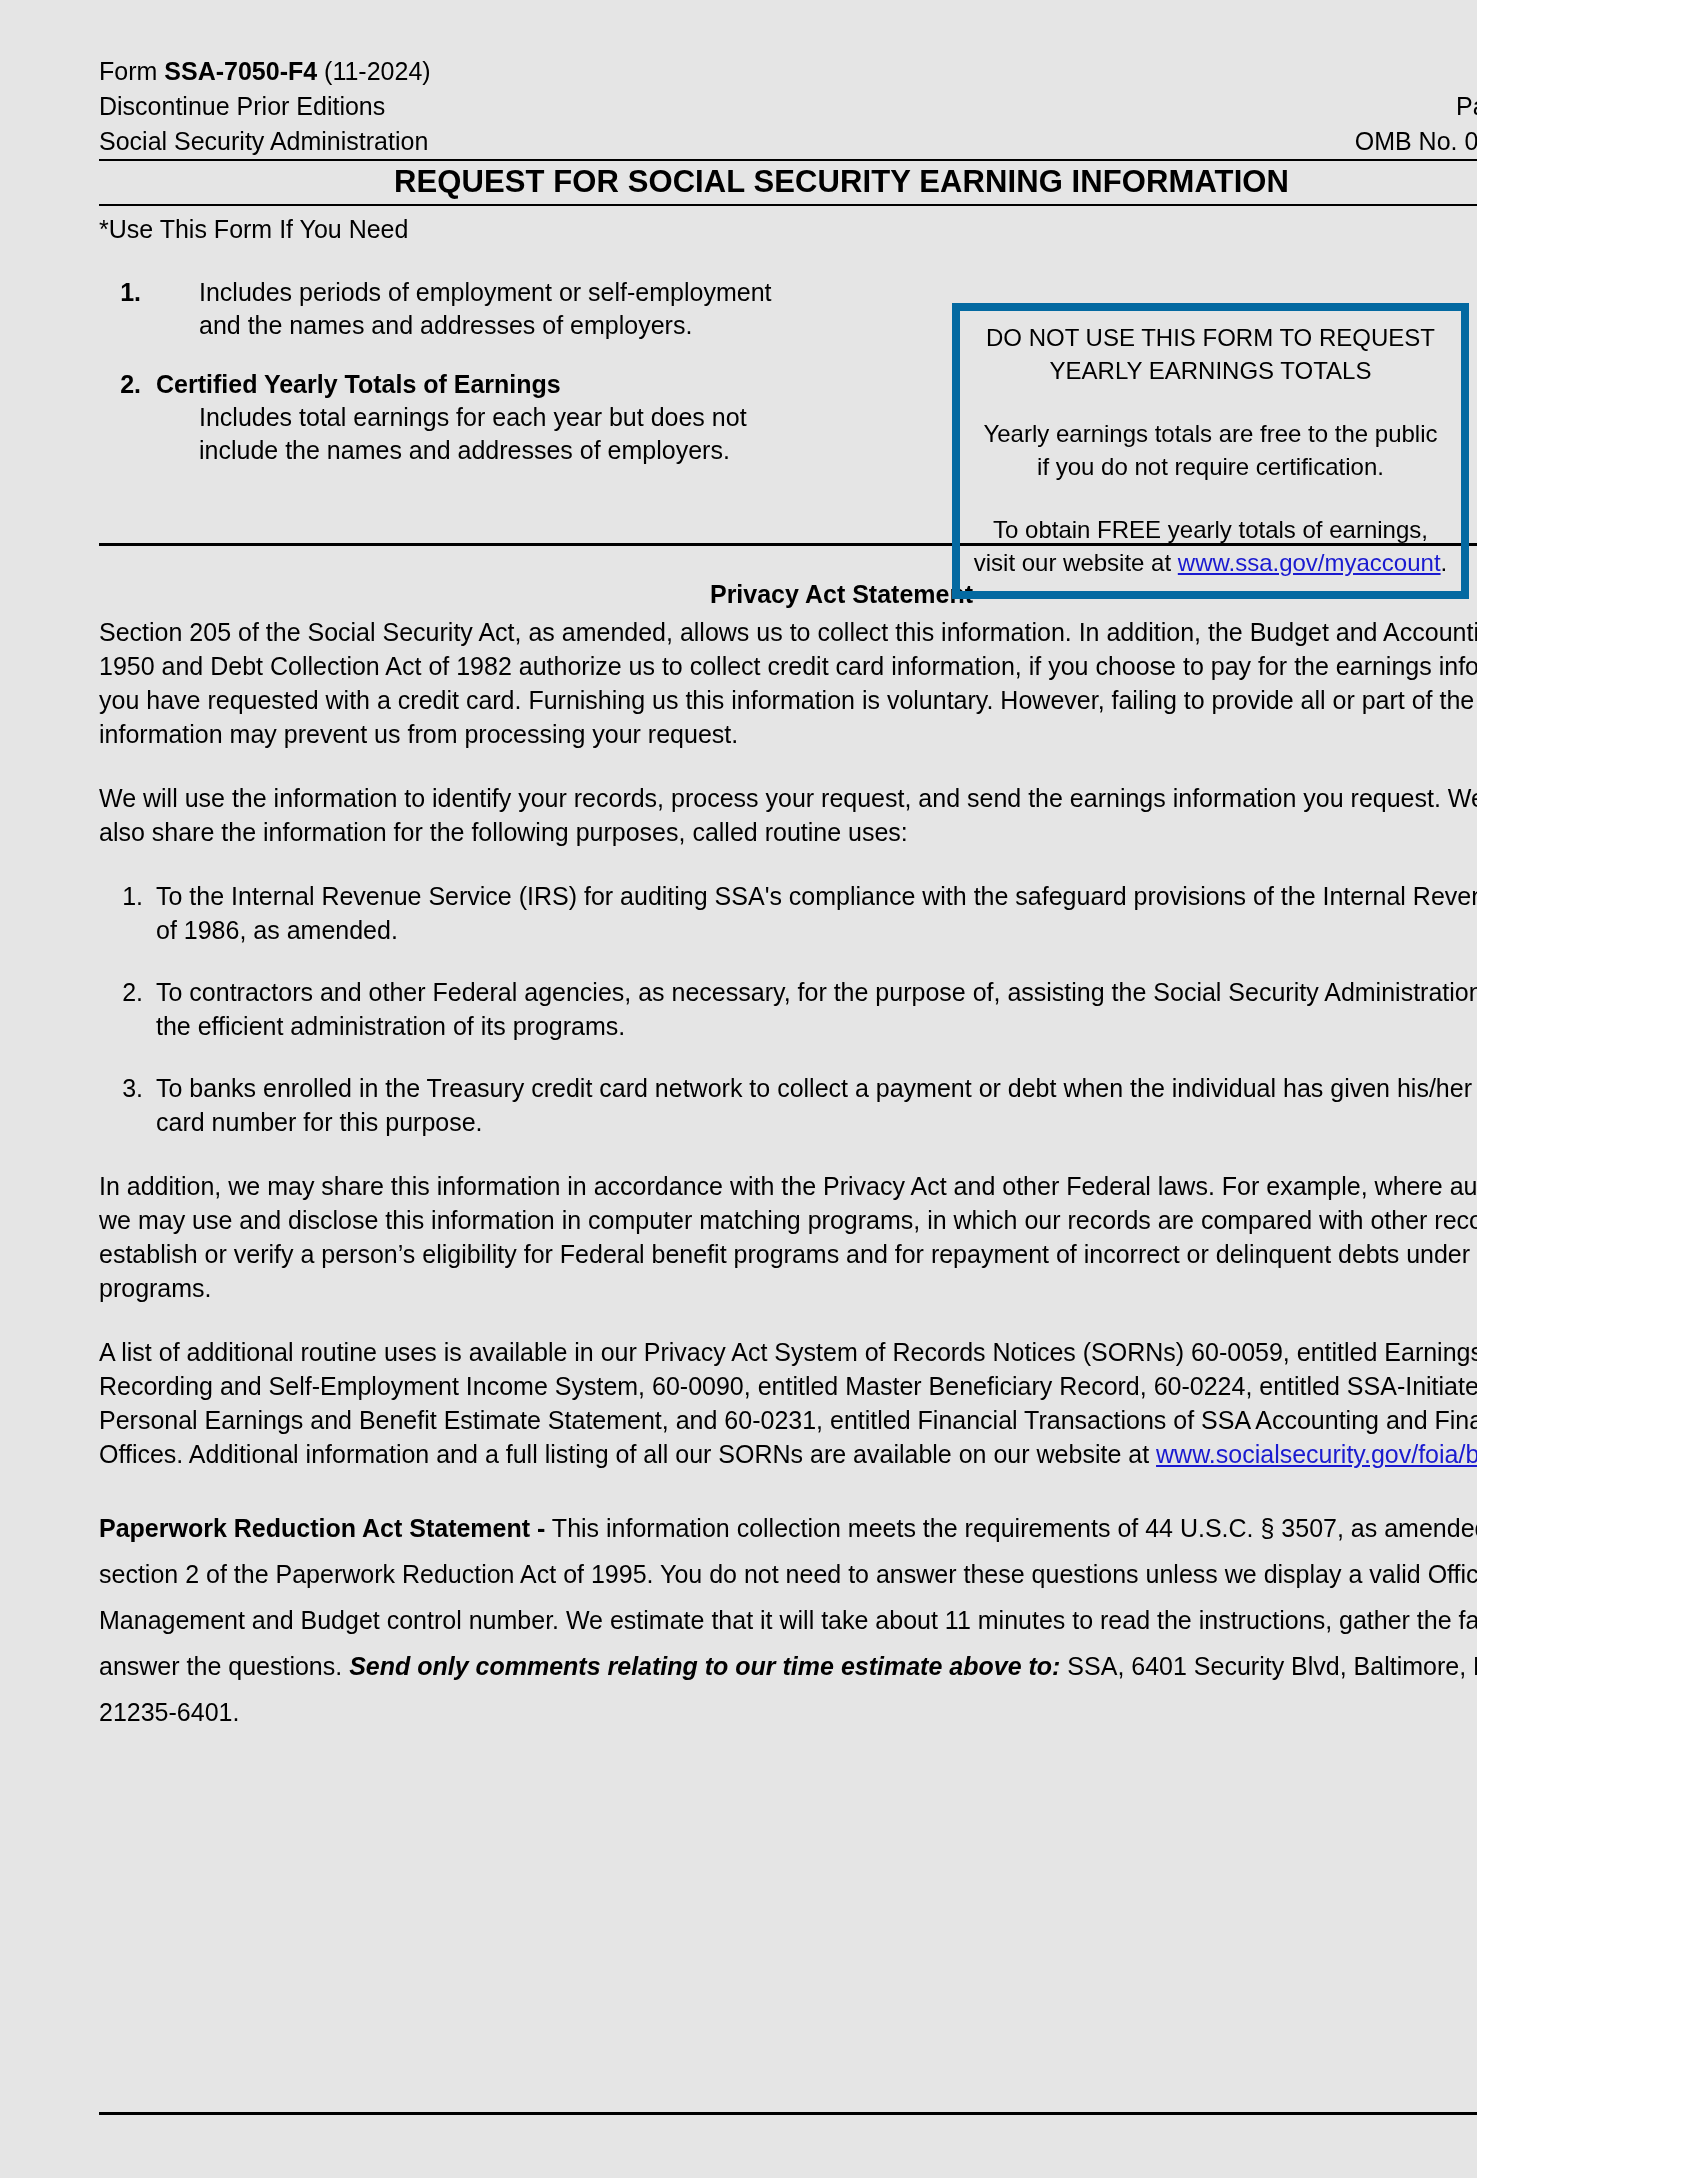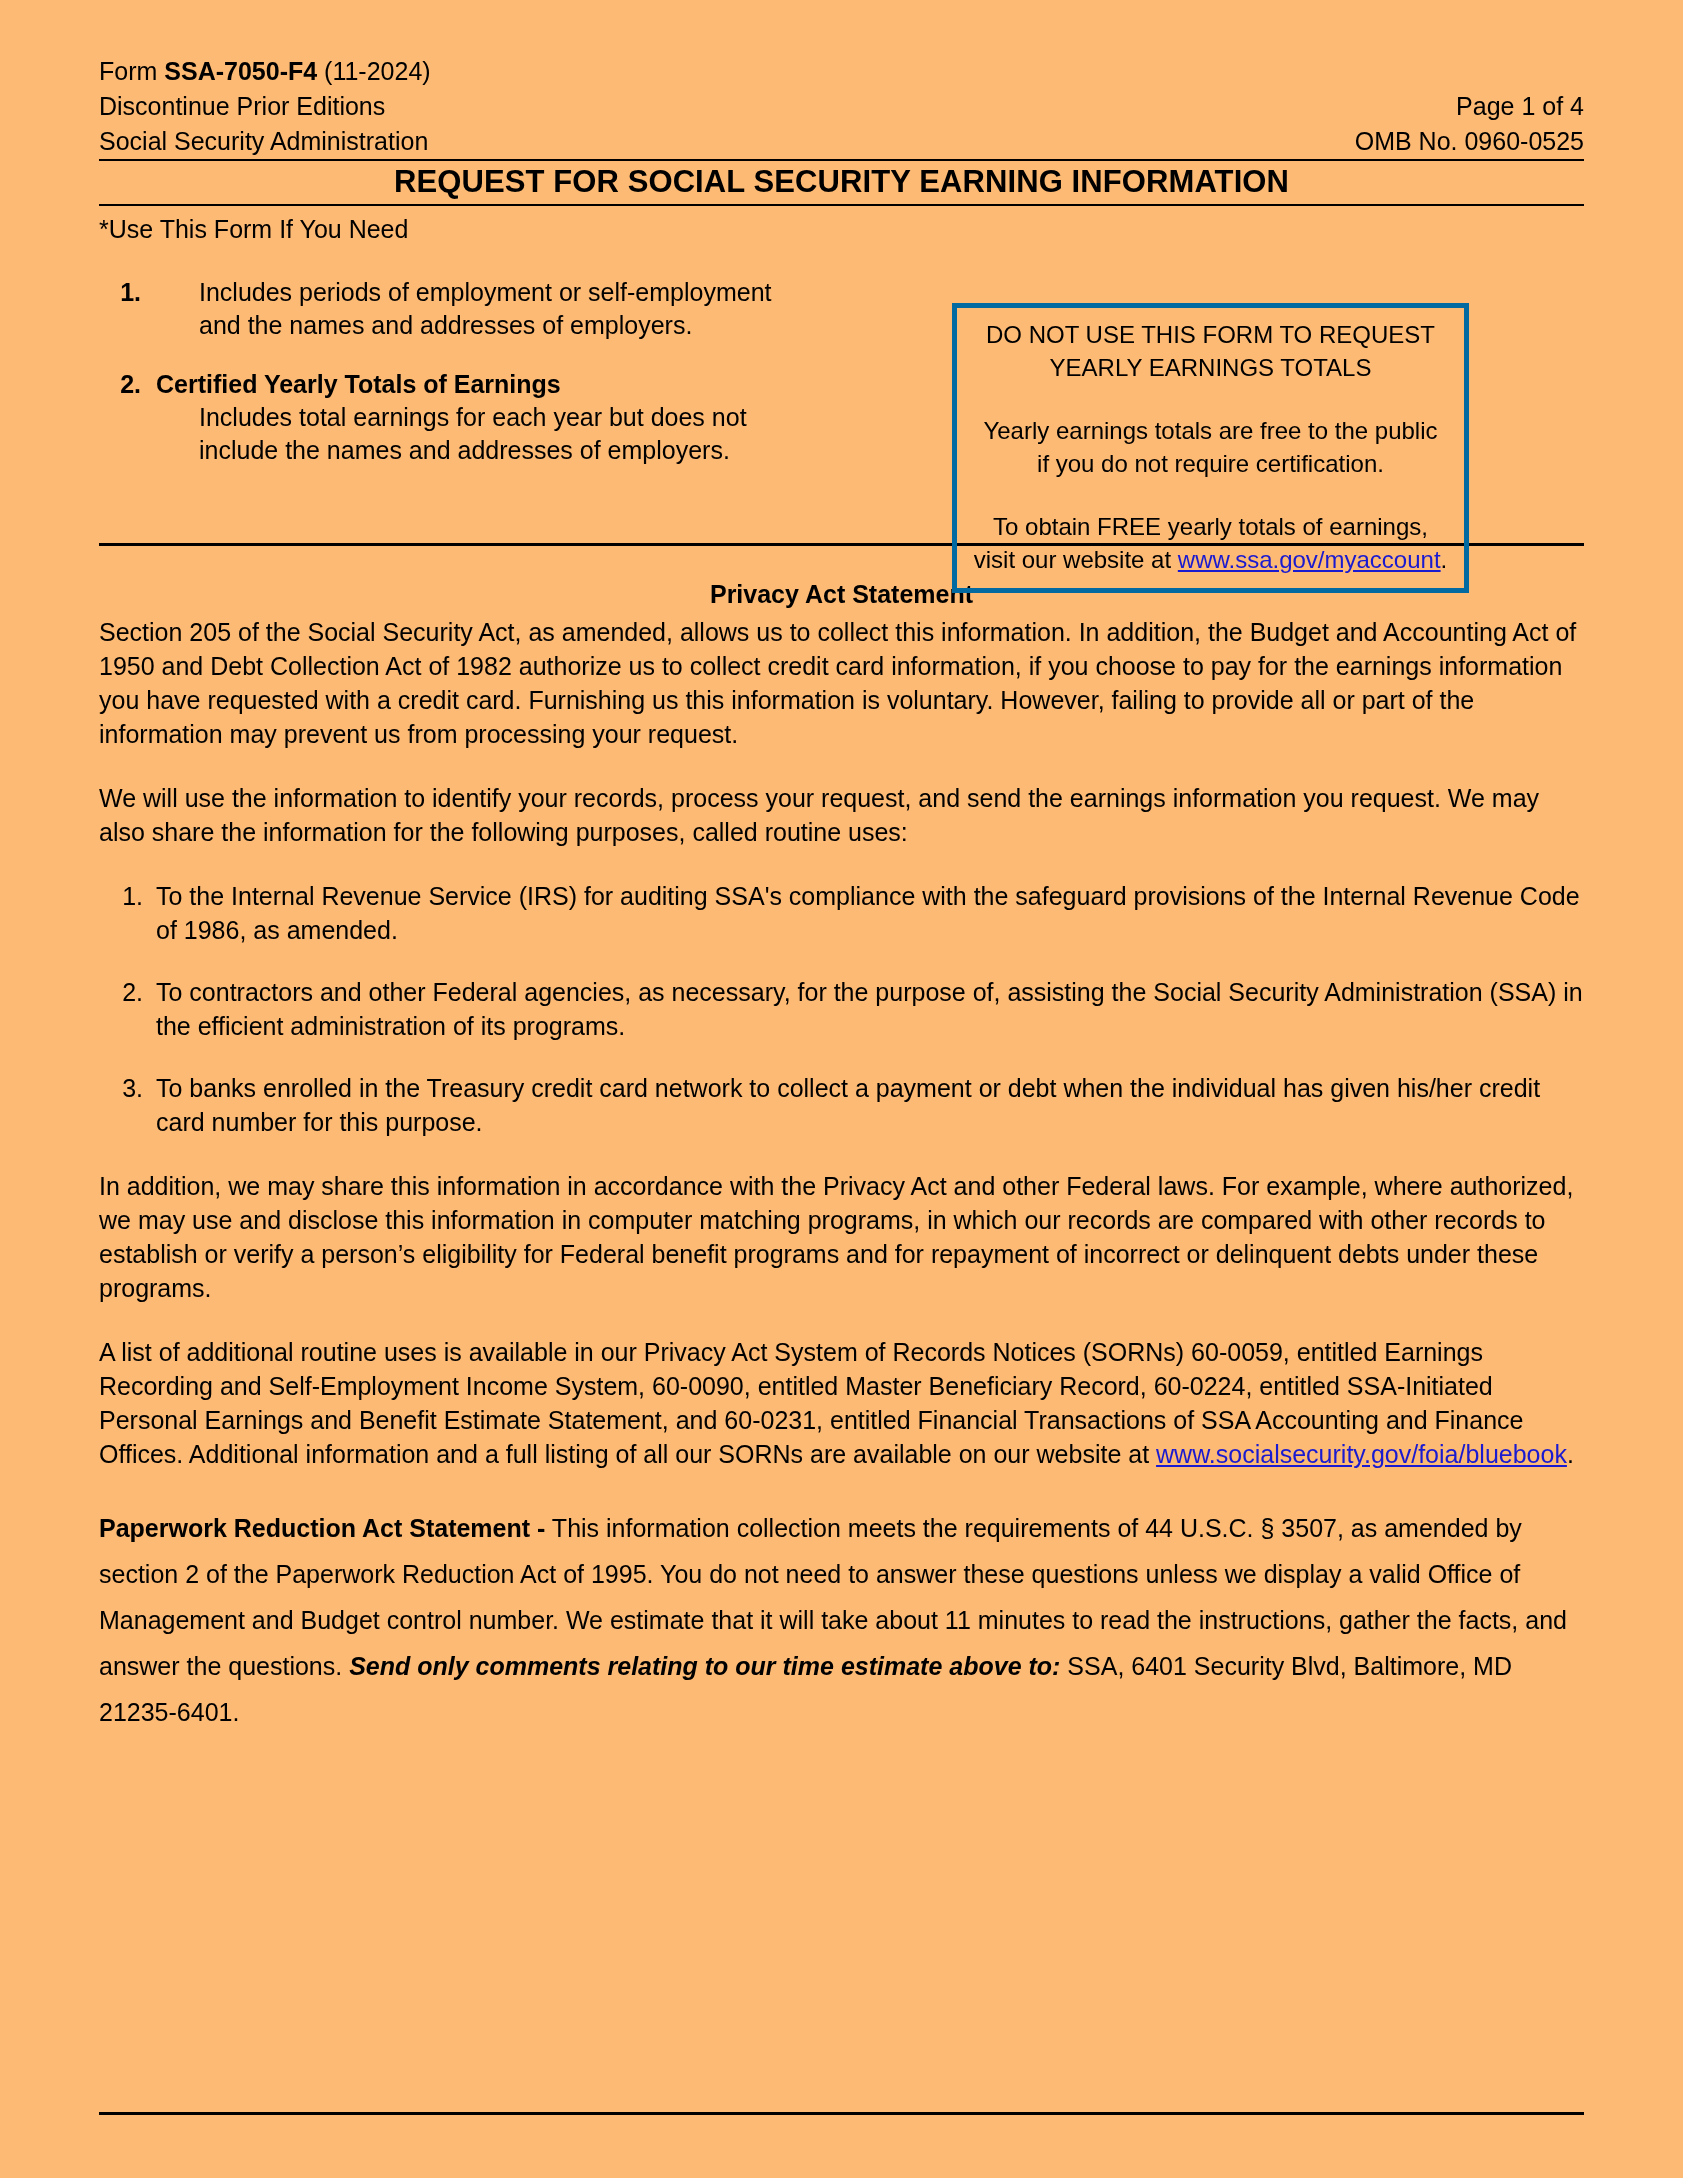--- a/index.html
+++ b/index.html
@@ -6,23 +6,23 @@
     margin: 0;
     padding: 0;
     background: #ffffff;
   }
   body {
     font-family: "Liberation Sans", sans-serif;
     color: #000000;
   }
   .page {
     position: relative;
-    width: 1683px;
+    width: 1477px;
     height: 2178px;
-    background: #fdba74;
+    background: #e5e5e5;
     box-sizing: border-box;
     overflow: hidden;
   }
   .sheet {
     position: absolute;
     left: 99px;
     top: 54px;
     width: 1485px;
   }
 
@@ -104,21 +104,21 @@
   .need-desc {
     font-weight: normal;
     margin-left: 43px;
   }
 
   .notice-box {
     position: absolute;
     left: 853px;
     top: 57px;
     width: 517px;
-    border: 5px solid #0369a1;
+    border: 8px solid #0369a1;
     padding: 10px 8px 12px 8px;
     box-sizing: border-box;
     text-align: center;
     font-size: 24px;
     line-height: 33px;
   }
   .notice-box p { margin: 0; }
   .notice-gap { height: 30px; }
 
   a.link, .link {

